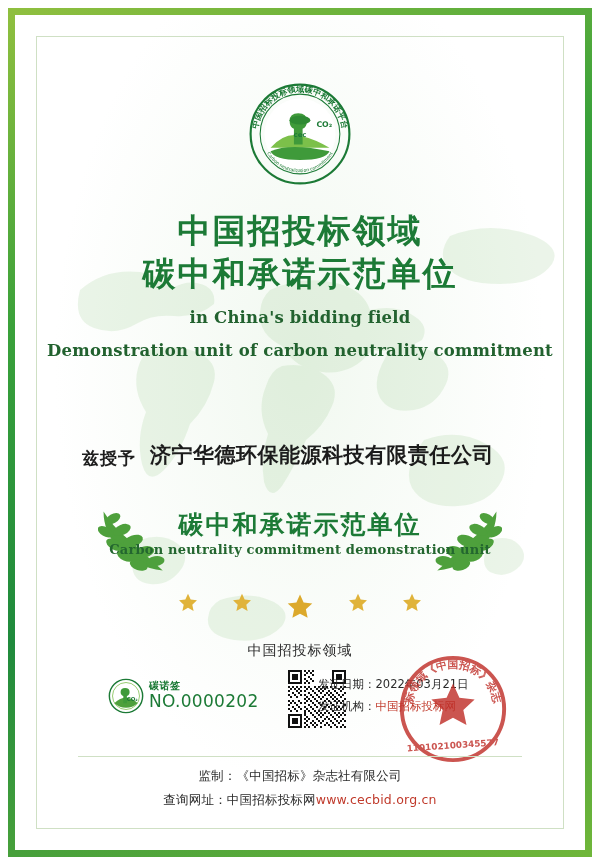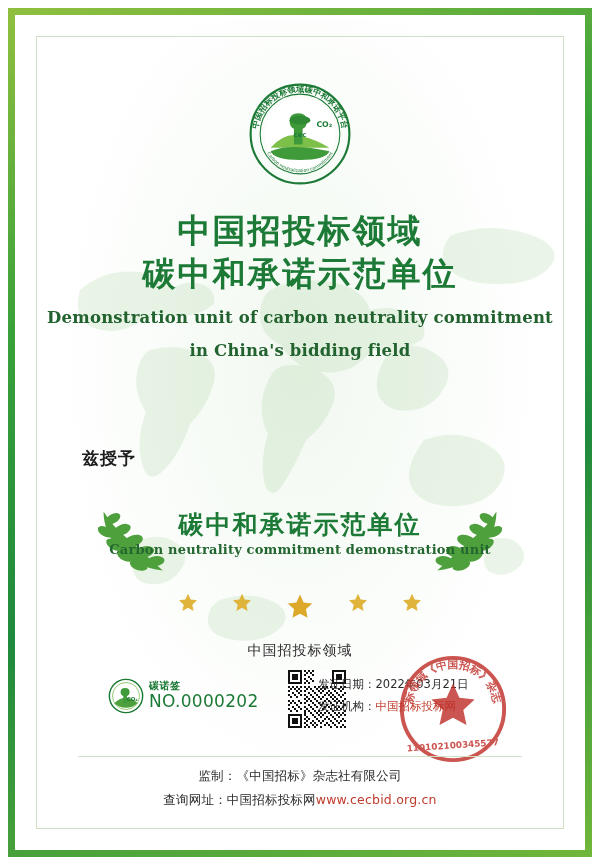--- a/index.html
+++ b/index.html
@@ -356,26 +356,27 @@
         <path d="M58 36 q10 0 10 9 q0 7 -5 9 l0 18 l-10 0 l0 -18 q-5 -2 -5 -9 q0 -9 10 -9z" fill="#3f9a3a"></path>
         <ellipse cx="60" cy="44" rx="12" ry="5" fill="#2f8a33"></ellipse>
         <text x="60" y="63" font-size="8" font-family="DejaVu Sans, sans-serif" fill="#1c7a36" text-anchor="middle" font-weight="bold">cec</text>
         <text x="88" y="52" font-size="9" font-family="DejaVu Sans, sans-serif" fill="#1c7a36" text-anchor="middle" font-weight="bold">CO₂</text>
       </svg>
     </div>
 
     <div class="title-block">
       <div class="title-cn">中国招投标领域</div>
       <div class="title-cn">碳中和承诺示范单位</div>
+      <div class="title-en">in China's bidding field</div>
       <div class="title-en">Demonstration unit of carbon neutrality commitment</div>
-      <div class="title-en">in China's bidding field</div>
     </div>
 
     <div class="award-row">
       <div class="award-prefix">兹授予</div>
+      <div class="award-name">济宁华德环保能源科技有限责任公司</div>
     </div>
 
     <div class="honor-block">
       <svg class="laurel left" viewBox="0 0 80 80">
         <g fill="#4ea03c">
           <path d="M70 72 q-30 -4 -48 -24 q-16 -18 -16 -40 q10 16 22 26 q14 12 42 38z"></path>
           <ellipse cx="16" cy="16" rx="9" ry="5" transform="rotate(-30 16 16)"></ellipse>
           <ellipse cx="26" cy="28" rx="10" ry="5.5" transform="rotate(-25 26 28)"></ellipse>
           <ellipse cx="38" cy="40" rx="11" ry="6" transform="rotate(-20 38 40)"></ellipse>
           <ellipse cx="50" cy="52" rx="11" ry="6" transform="rotate(-15 50 52)"></ellipse>

